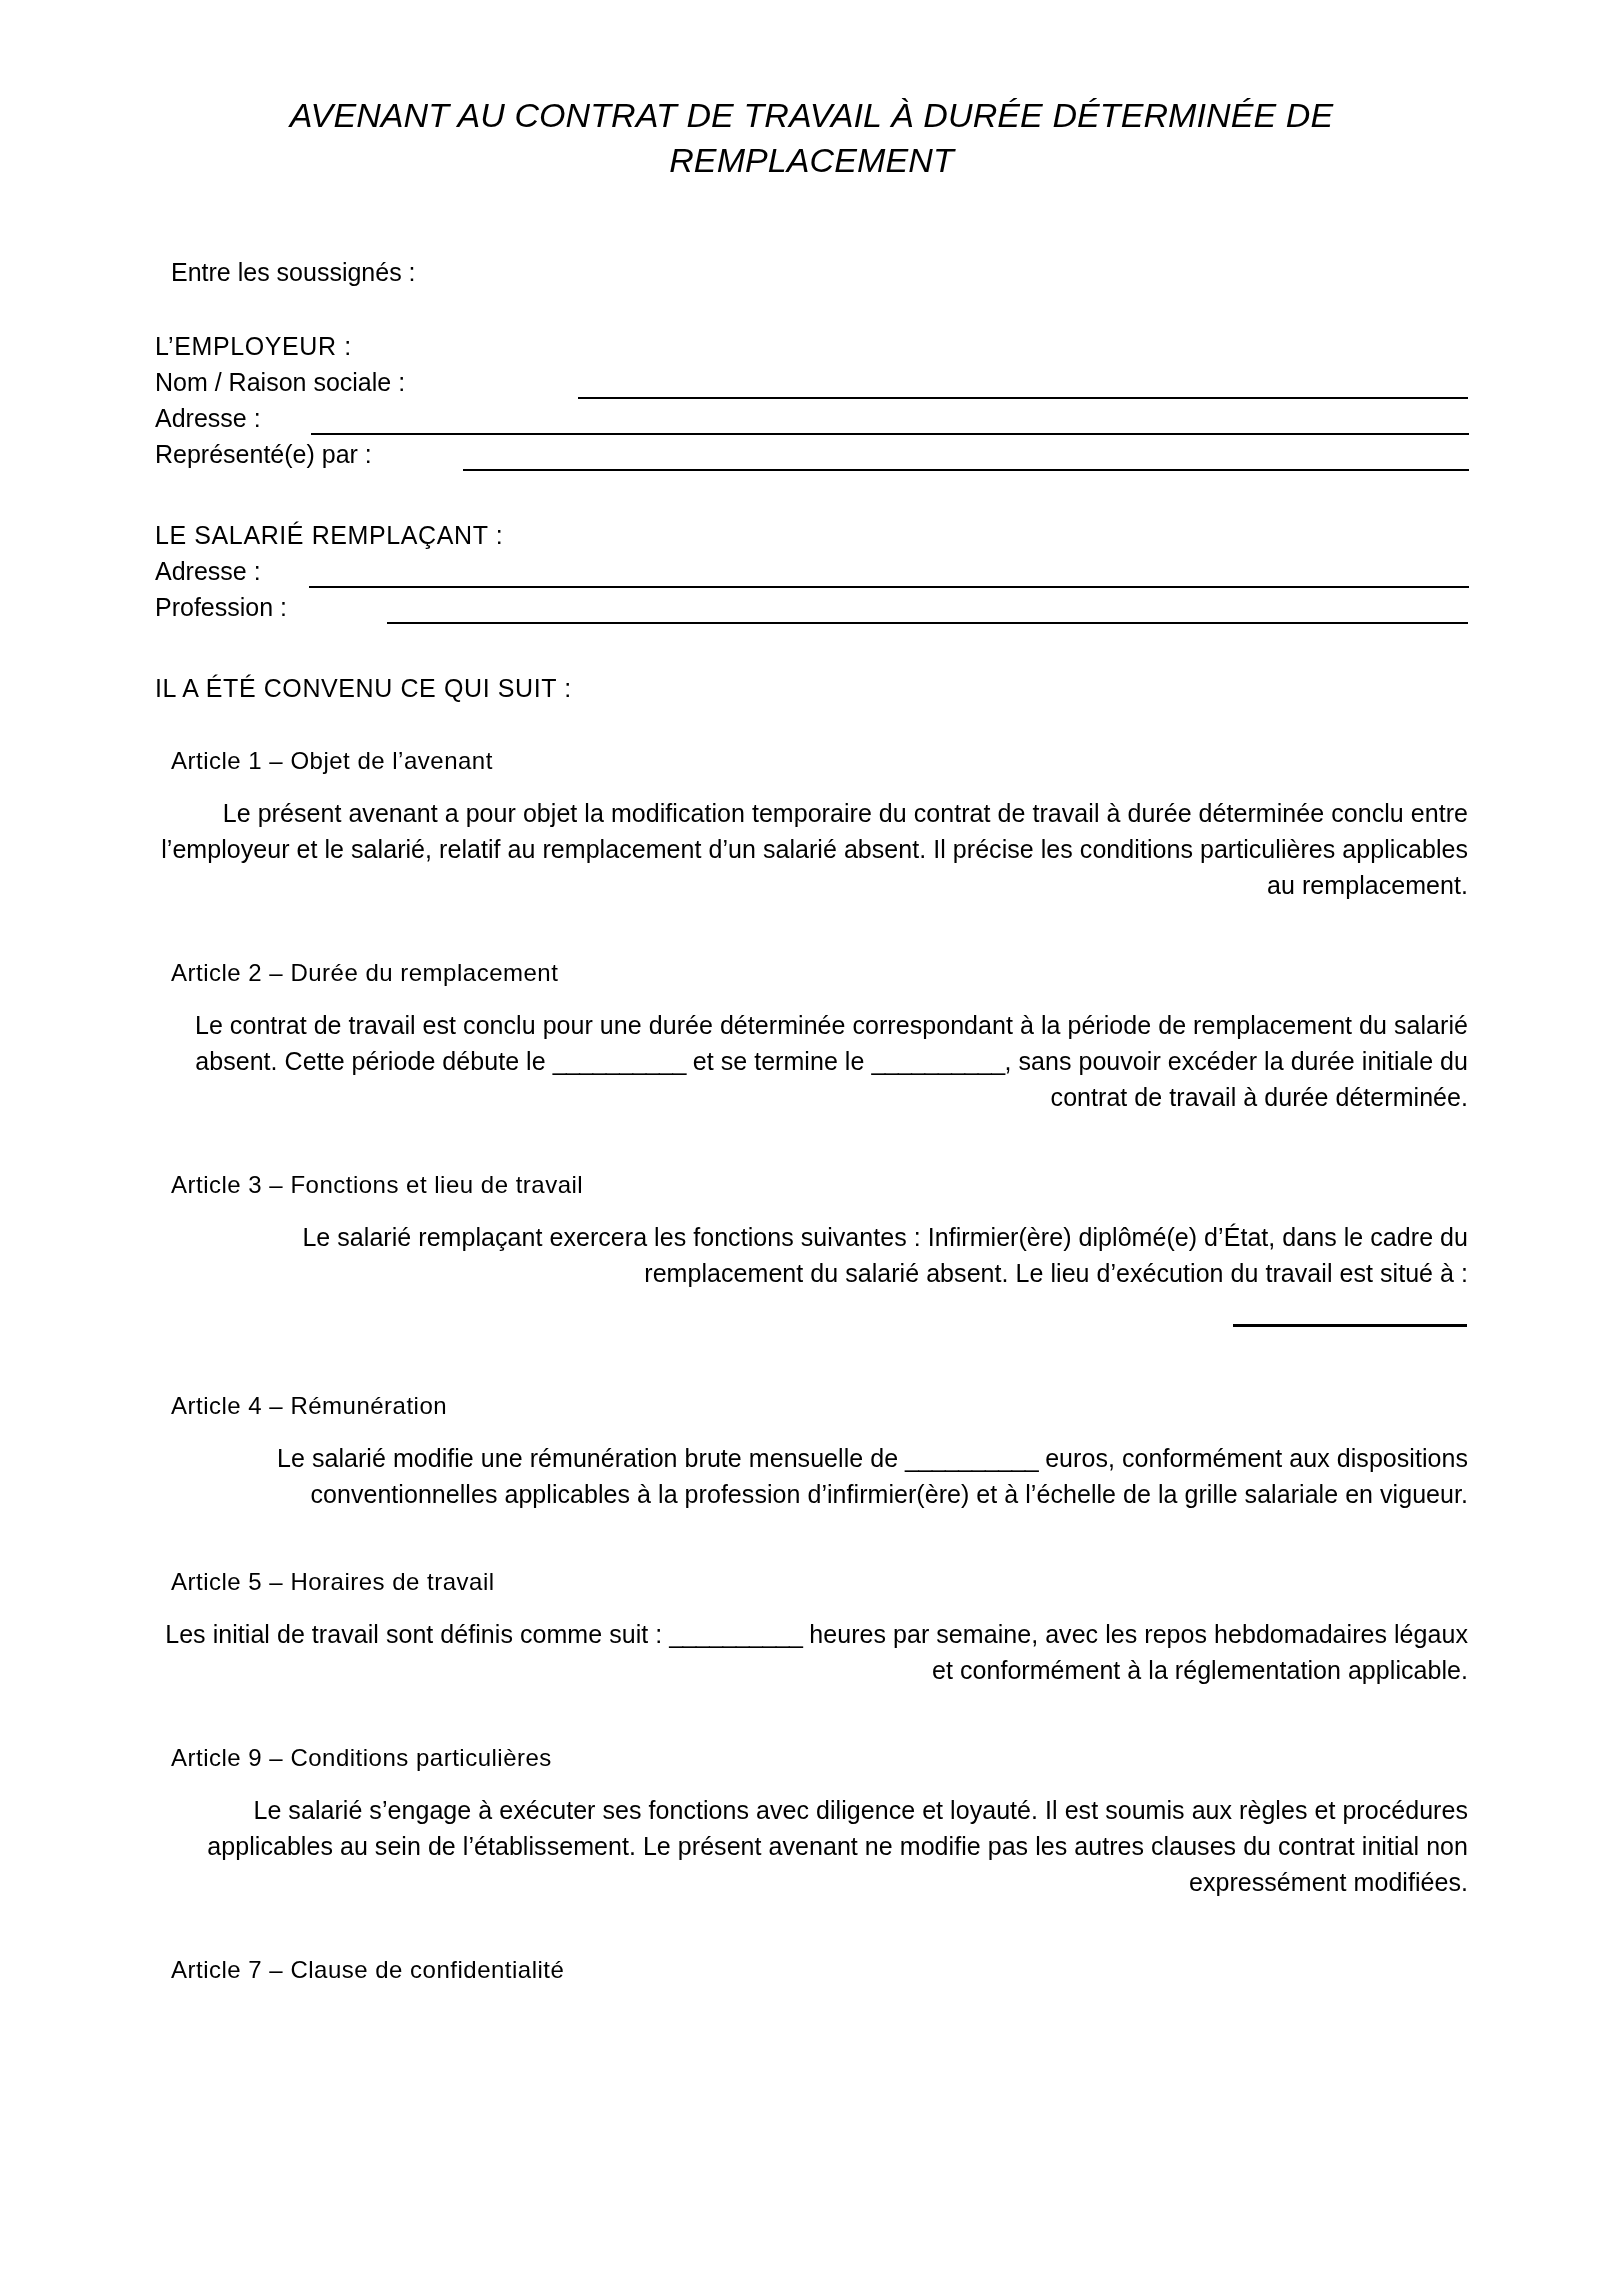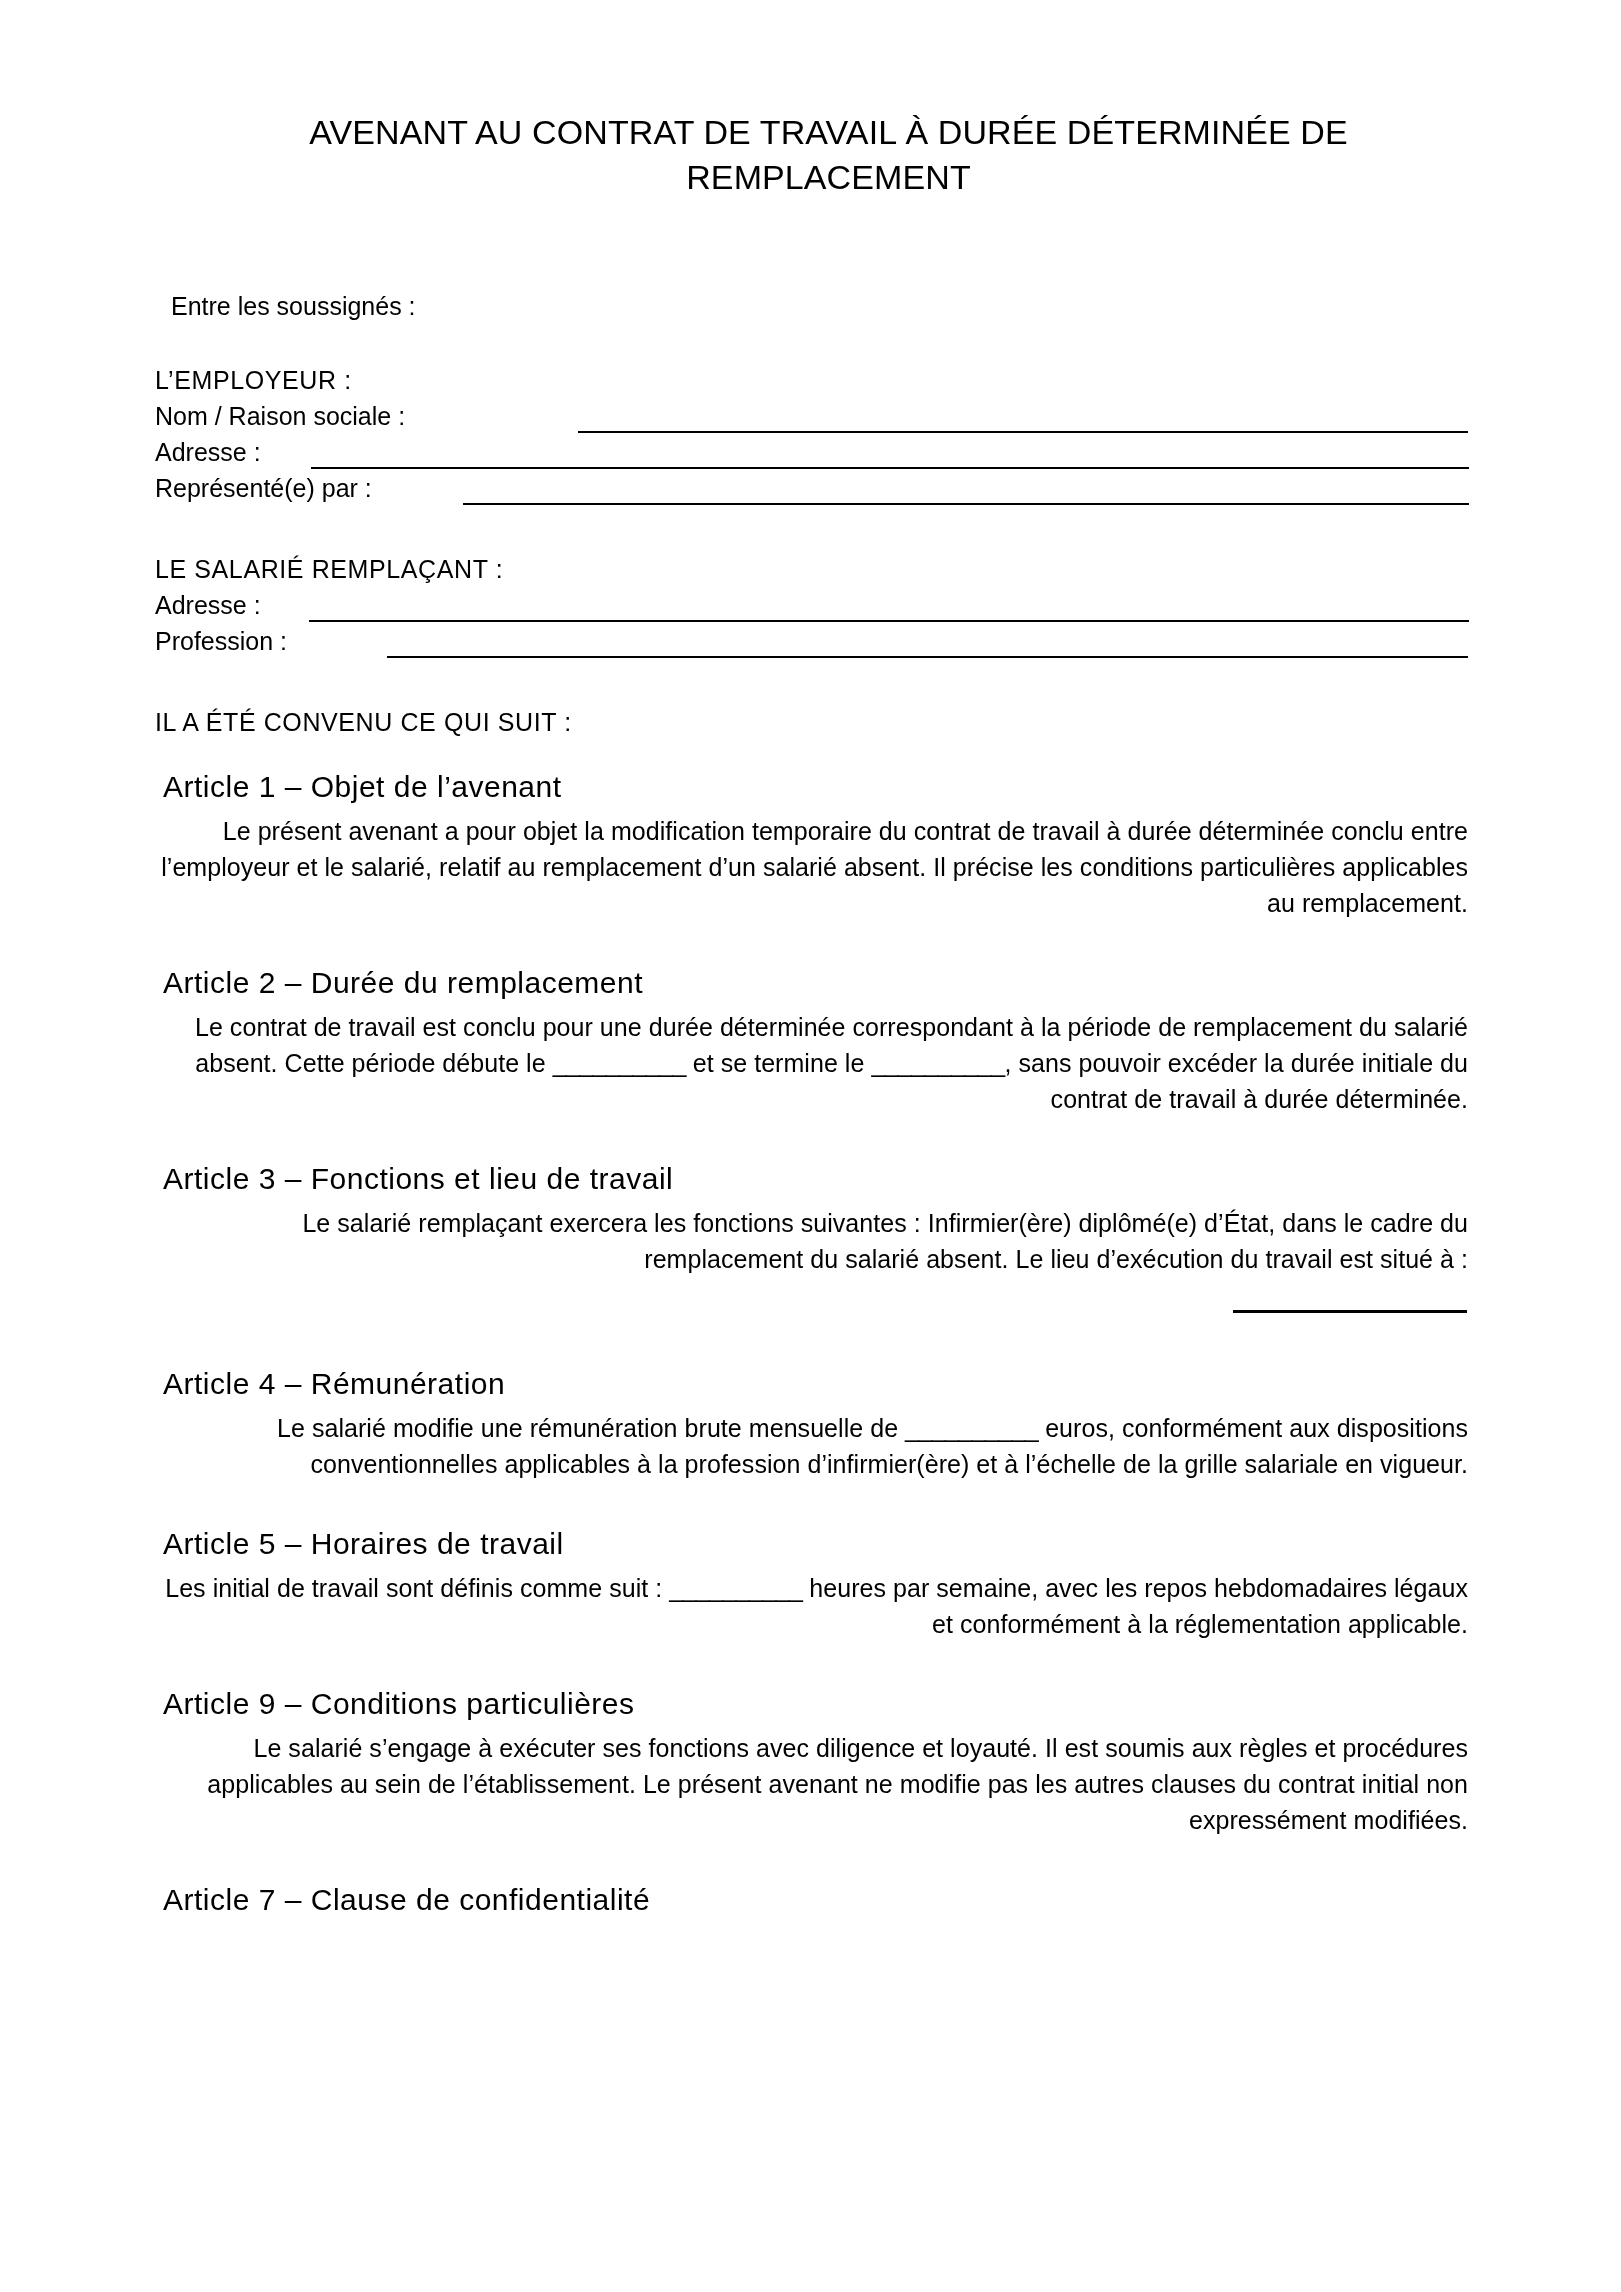--- a/index.html
+++ b/index.html
@@ -28,26 +28,27 @@
     width: 1313px;
   }
 
   
   .doc-title {
     font-size: 34px;
     line-height: 45px;
     text-align: center;
     font-weight: 400;
     letter-spacing: 0.1px;
-    margin: 17px;
+    margin: 0;
     padding-top: 93px;
     padding-left: 25.5px;
     padding-right: 25.5px;
     box-sizing: border-box;
     width: 100%;
+    font-style: italic;
   }
 
   
   .para {
     font-size: 25px;
     line-height: 36px;
     margin: 0;
     text-align: right;
     letter-spacing: 0.05px;
   }
@@ -56,23 +57,23 @@
     line-height: 36px;
     margin: 16px;
   }
   .section-head {
     font-size: 25px;
     line-height: 36px;
     margin: 0;
     letter-spacing: 0.6px;
   }
   .article-head {
-    font-size: 30px;
-    line-height: 36px;
-    margin: 8px;
+    font-size: 24px;
+    line-height: 36px;
+    margin: 16px;
     letter-spacing: 0.5px;
   }
   .blank {
     letter-spacing: -0.6px;
   }
 
   
   .field-row {
     position: relative;
     height: 36px;

